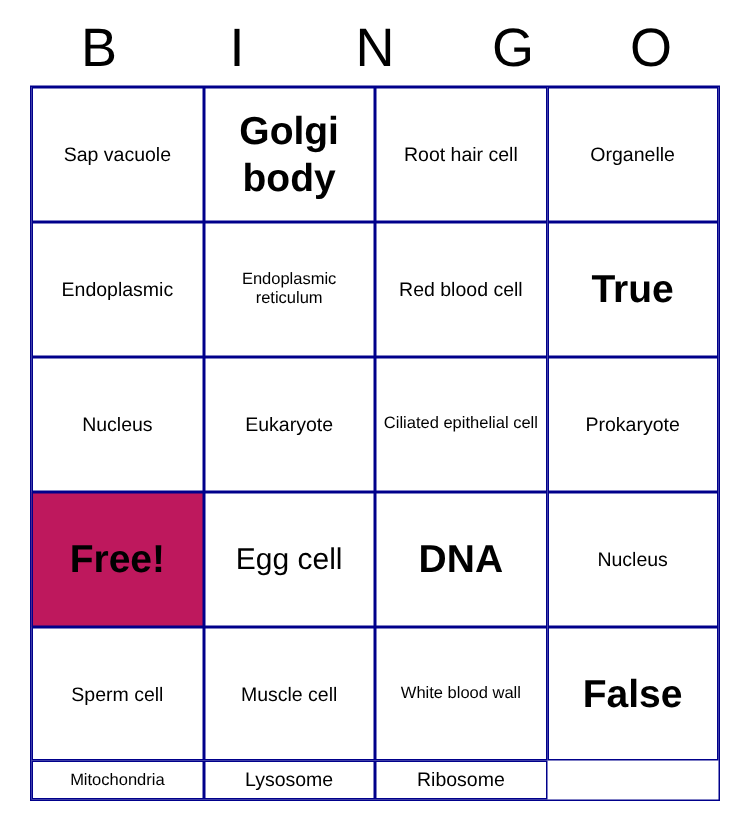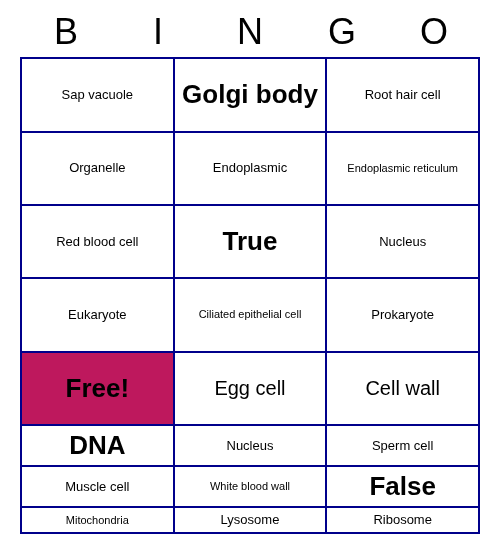--- a/index.html
+++ b/index.html
@@ -29,21 +29,21 @@
       flex: 1;
       text-align: center;
       font-size: 36px;
       font-weight: normal;
       color: #000;
       line-height: 1.2;
     }
 
     .bingo-grid {
       display: grid;
-      grid-template-columns: repeat(3, 1fr);
+      grid-template-columns: repeat(4, 1fr);
       grid-template-rows: repeat(5, 1fr);
       width: 460px;
       height: 480px;
       border: 1px solid #00008B;
     }
 
     .cell {
       border: 1px solid #00008B;
       display: flex;
       align-items: center;
@@ -94,21 +94,20 @@
     <div class="cell">Endoplasmic</div>
     <div class="cell small-text">Endoplasmic reticulum</div>
     <div class="cell">Red blood cell</div>
     <div class="cell large-text">True</div>
     <div class="cell">Nucleus</div>
     <div class="cell">Eukaryote</div>
     <div class="cell small-text">Ciliated epithelial cell</div>
     <div class="cell">Prokaryote</div>
     <div class="cell free">Free!</div>
     <div class="cell medium-text">Egg cell</div>
-    <div class="cell medium-text">Cell wall</div>
     <div class="cell large-text">DNA</div>
     <div class="cell">Nucleus</div>
     <div class="cell">Sperm cell</div>
     <div class="cell">Muscle cell</div>
     <div class="cell small-text">White blood wall</div>
     <div class="cell large-text">False</div>
     <div class="cell small-text">Mitochondria</div>
     <div class="cell">Lysosome</div>
     <div class="cell">Ribosome</div>
   </div>

